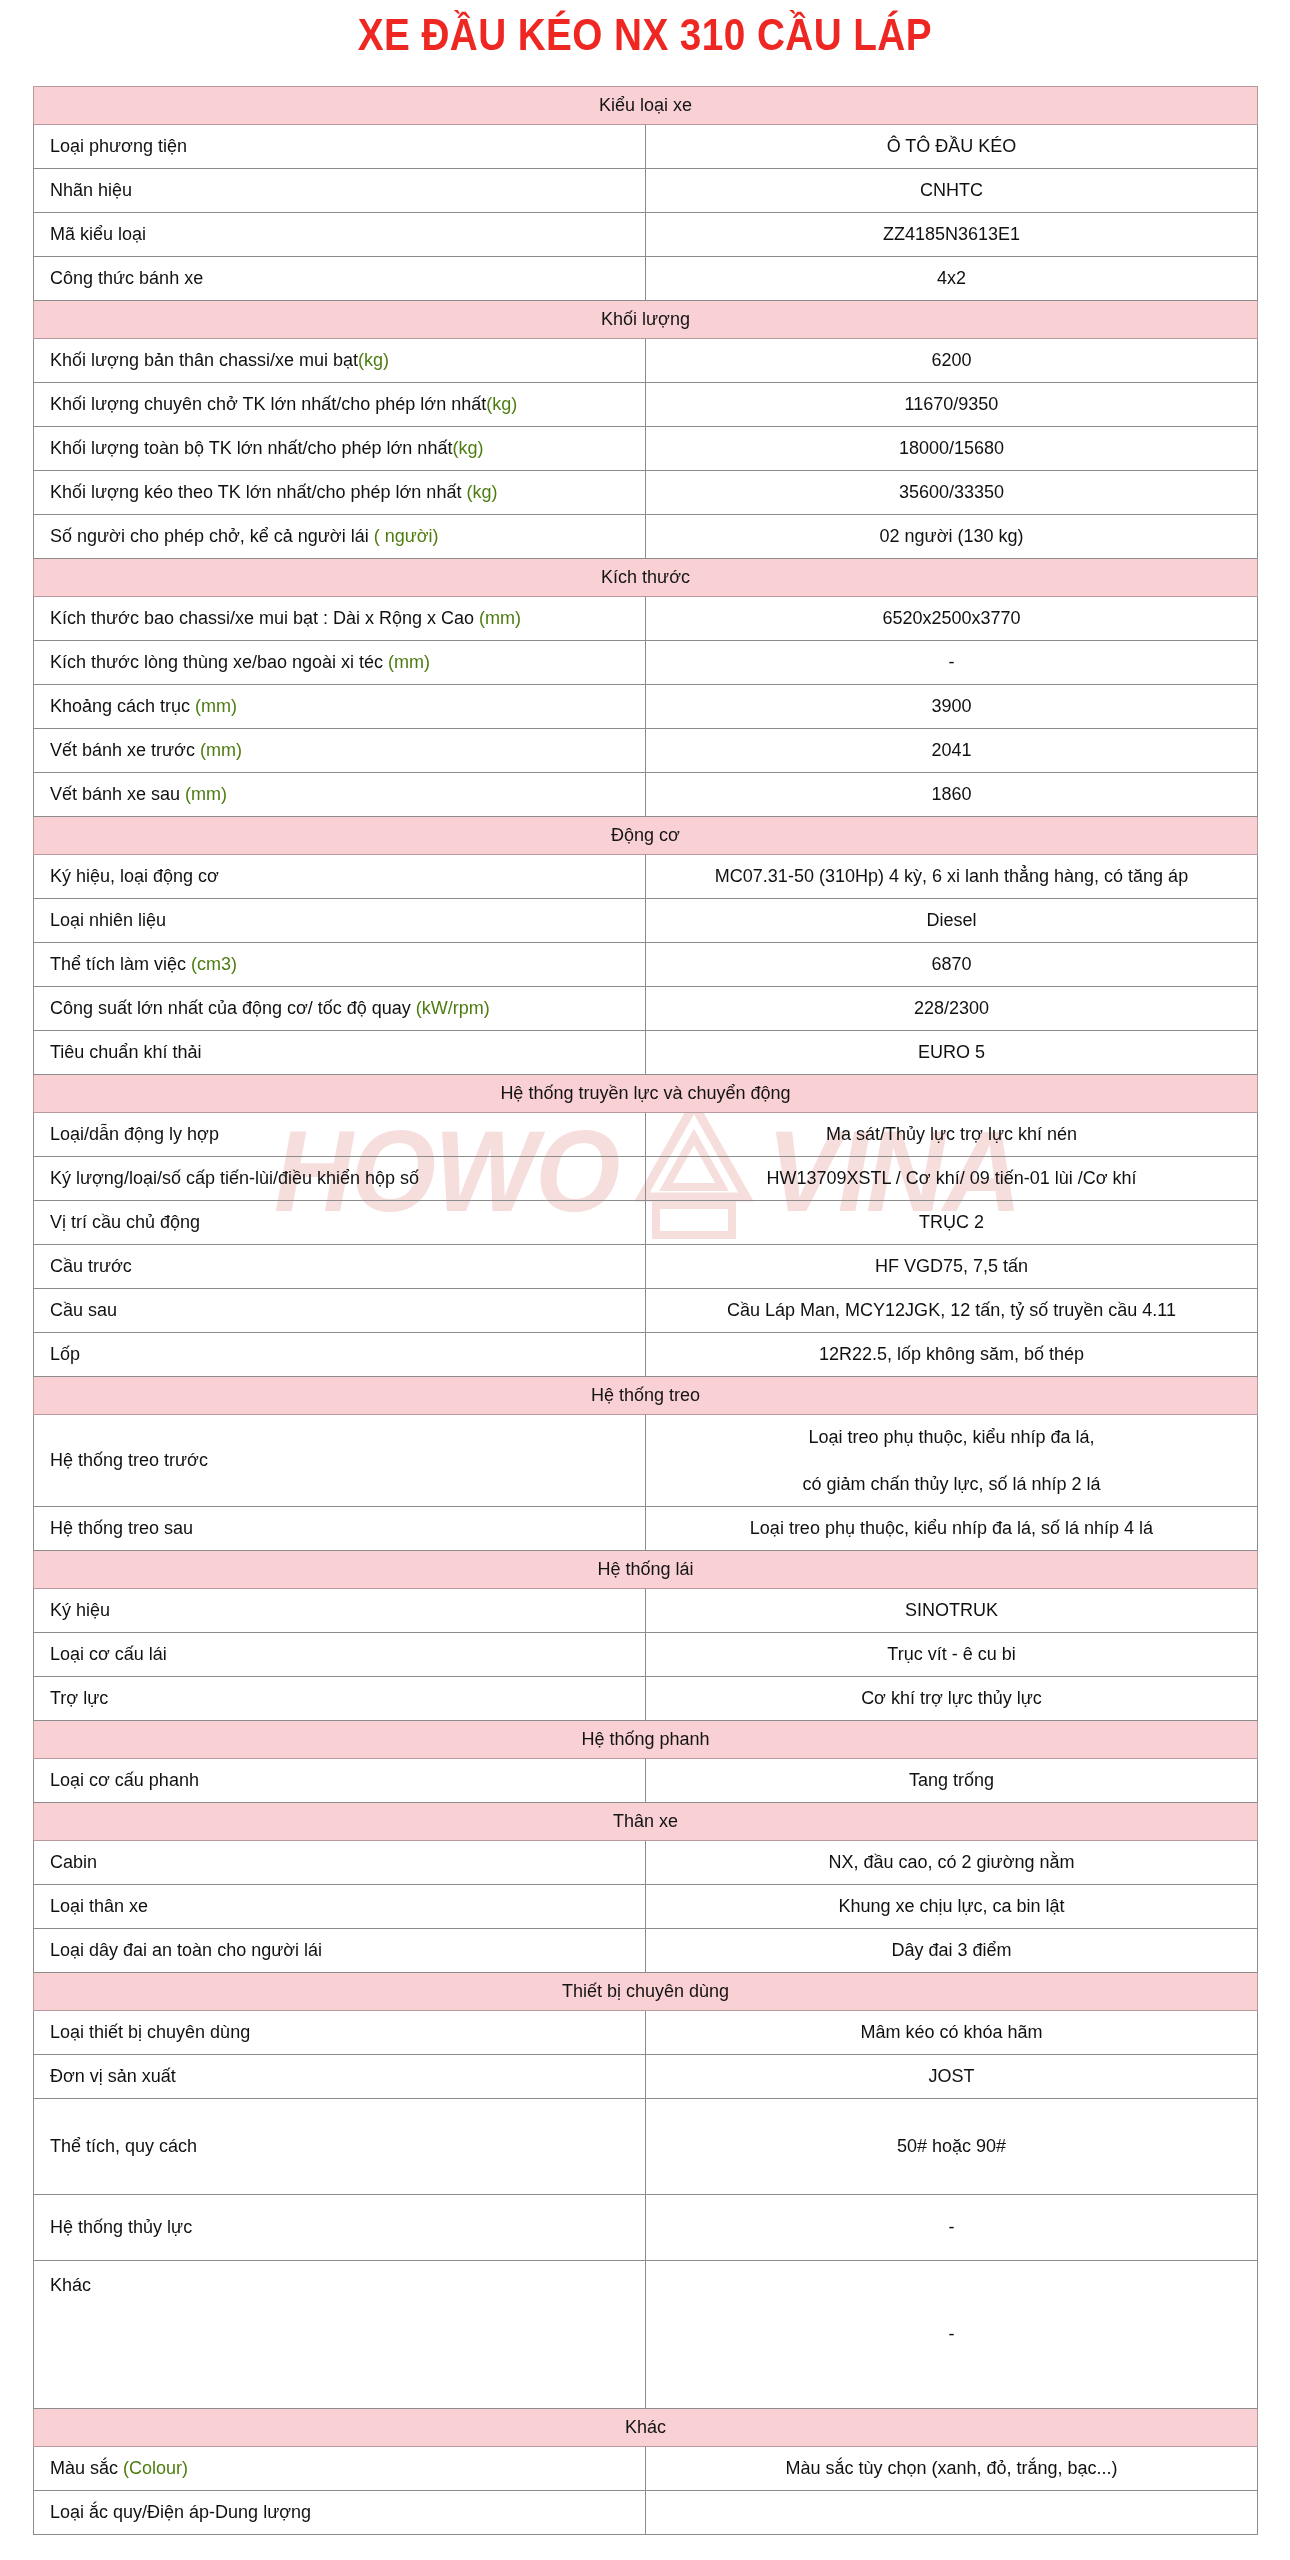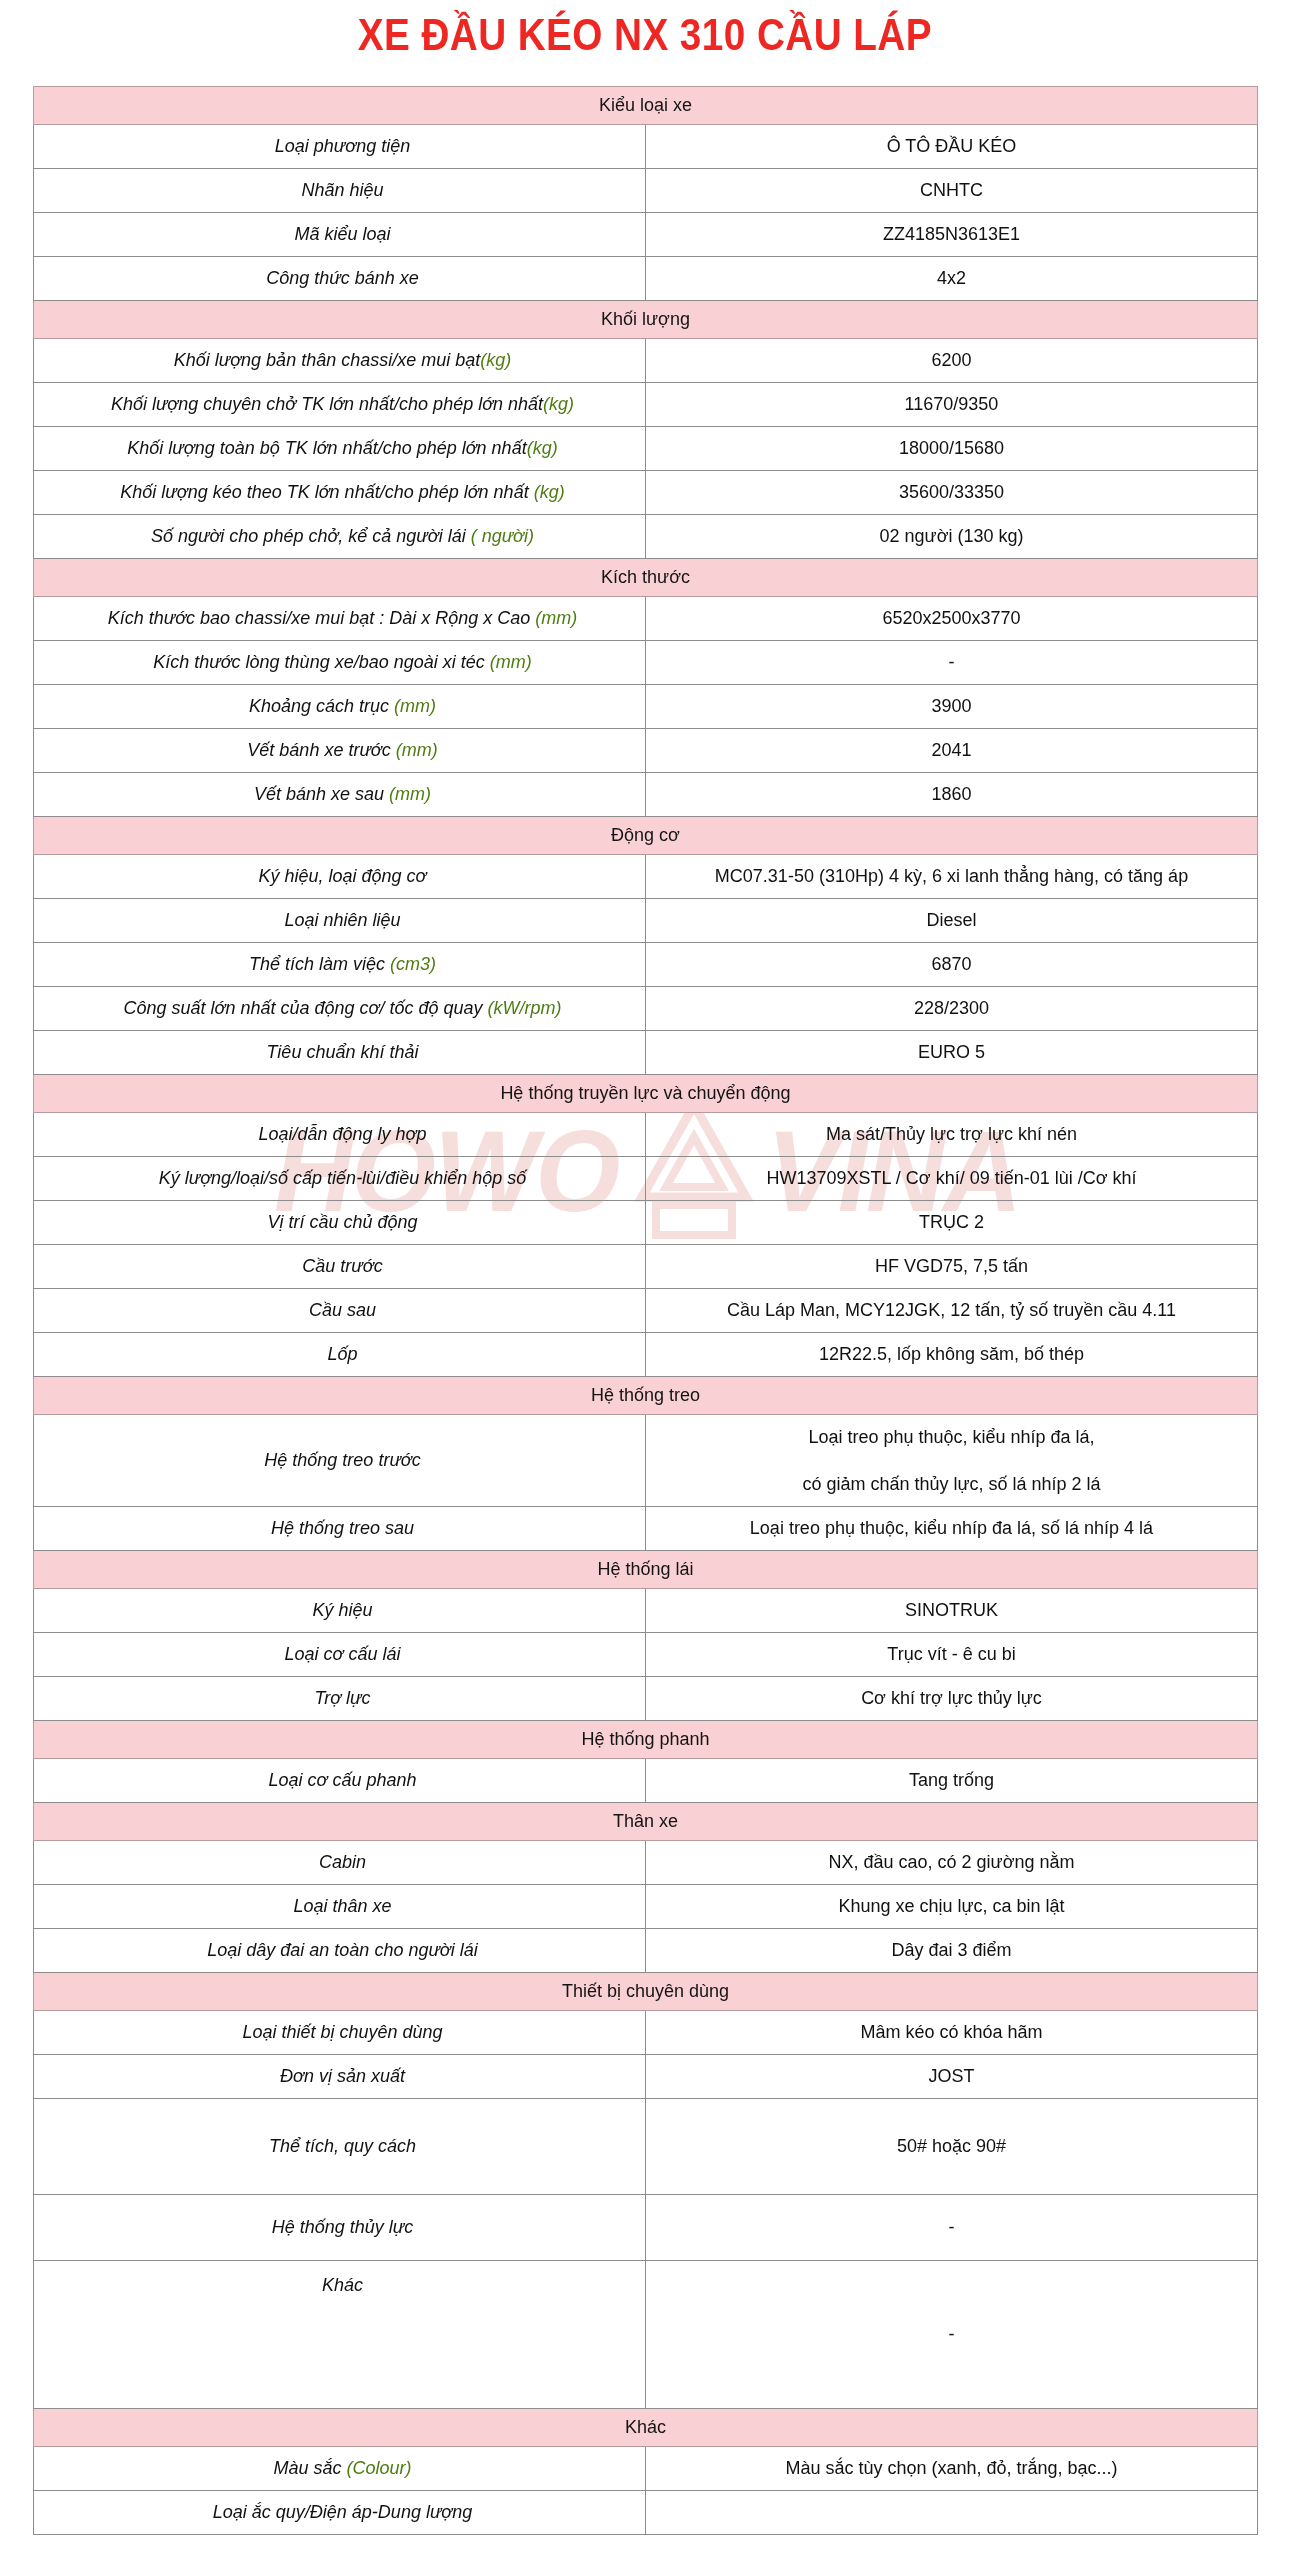--- a/index.html
+++ b/index.html
@@ -99,23 +99,22 @@
   tr.data-row td {
     border: 1px solid #8c8c8c;
     font-size: 18px;
     color: #111111;
     background: transparent;
     height: 44px;
     padding: 8px 10px;
     vertical-align: middle;
   }
   tr.data-row td.label {
-    text-align: center;
+    text-align: left;
     padding-left: 16px;
-    font-style: italic;
   }
   tr.data-row td.value {
     text-align: center;
   }
   td .unit { color: #4d7c0f; }
 
   td.value .line { display: block; }
   td.value .line + .line { margin-top: 26px; }
 
   tr.tall-1 td { height: 92px; }

